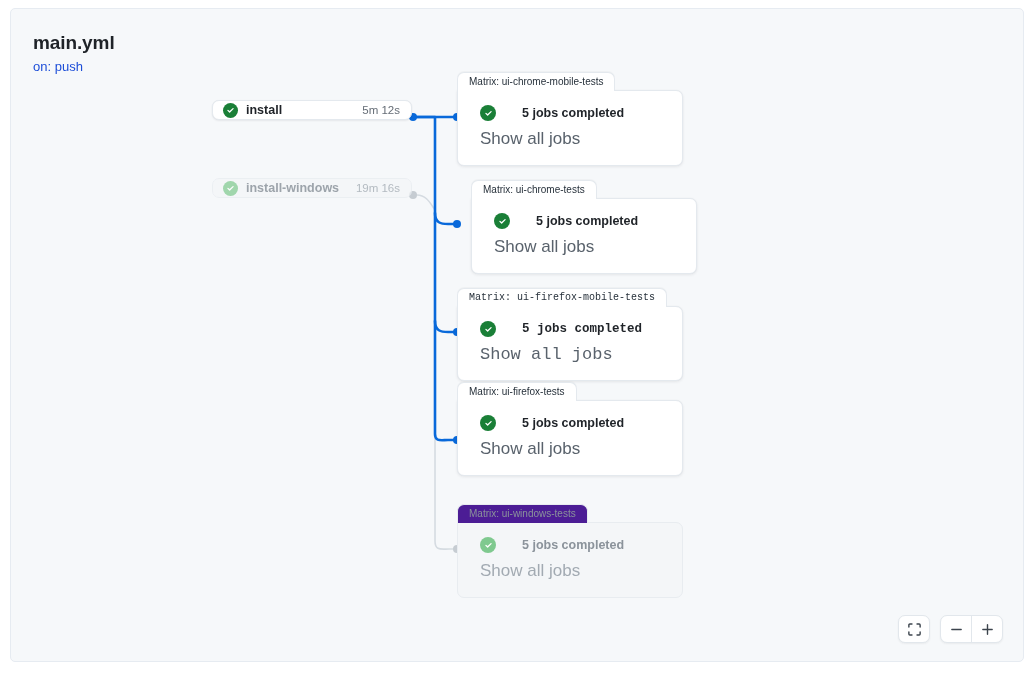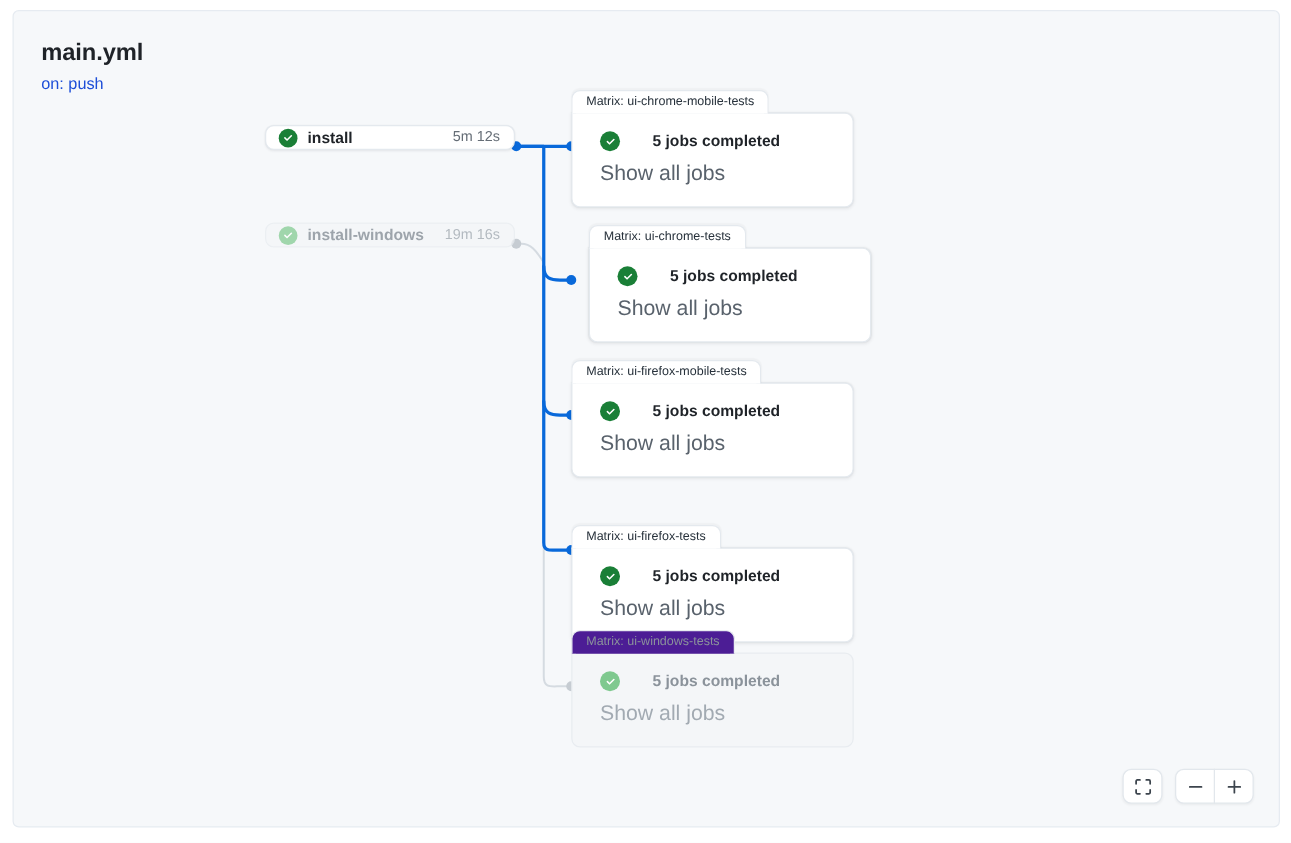--- a/index.html
+++ b/index.html
@@ -290,36 +290,36 @@
             <svg width="11" height="11" viewBox="0 0 16 16">
                 <path fill="#ffffff" d="M12.4 4.6a.9.9 0 0 1 0 1.3l-5 5a.9.9 0 0 1-1.3 0L3.6 8.4a.9.9 0 1 1 1.3-1.3l1.8 1.8 4.4-4.3a.9.9 0 0 1 1.3 0z"></path>
               </svg>
           </span>
           <span class="matrix-status-text">5 jobs completed</span>
         </div>
         <div class="matrix-showall">Show all jobs</div>
       </div>
     </div>
 
-    <div class="matrix-group" style="left:446px; top:278px;">
+    <div class="matrix-group" style="left:446px; top:278px;font-family:Liberation Mono, monospace;">
       <div class="matrix-tab">Matrix: ui-firefox-mobile-tests</div>
       <div class="matrix-body">
         <div class="matrix-status-row">
           <span class="status-icon big">
             <svg width="11" height="11" viewBox="0 0 16 16">
                 <path fill="#ffffff" d="M12.4 4.6a.9.9 0 0 1 0 1.3l-5 5a.9.9 0 0 1-1.3 0L3.6 8.4a.9.9 0 1 1 1.3-1.3l1.8 1.8 4.4-4.3a.9.9 0 0 1 1.3 0z"></path>
               </svg>
           </span>
           <span class="matrix-status-text">5 jobs completed</span>
         </div>
         <div class="matrix-showall">Show all jobs</div>
       </div>
     </div>
 
-    <div class="matrix-group" style="left:446px; top:410px;">
+    <div class="matrix-group" style="left:446px; top:372px;">
       <div class="matrix-tab">Matrix: ui-firefox-tests</div>
       <div class="matrix-body">
         <div class="matrix-status-row">
           <span class="status-icon big">
             <svg width="11" height="11" viewBox="0 0 16 16">
                 <path fill="#ffffff" d="M12.4 4.6a.9.9 0 0 1 0 1.3l-5 5a.9.9 0 0 1-1.3 0L3.6 8.4a.9.9 0 1 1 1.3-1.3l1.8 1.8 4.4-4.3a.9.9 0 0 1 1.3 0z"></path>
               </svg>
           </span>
           <span class="matrix-status-text">5 jobs completed</span>
         </div>

